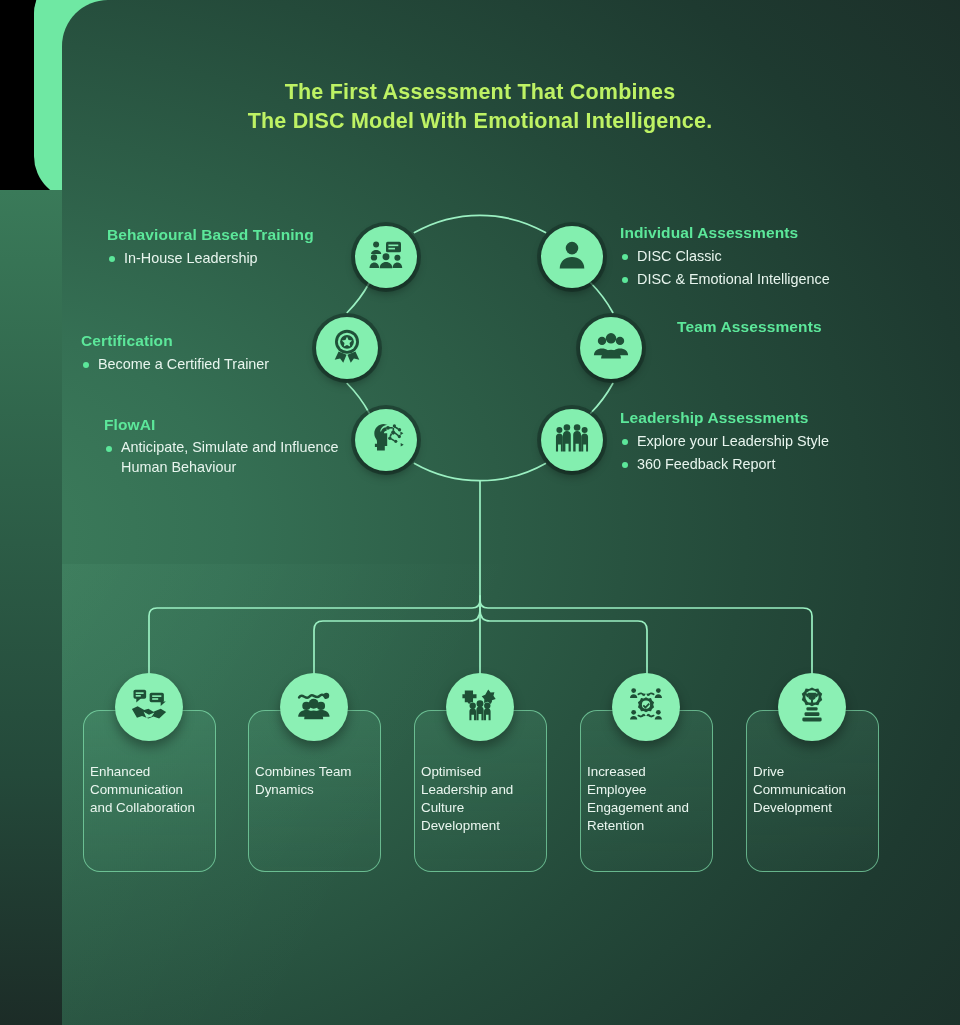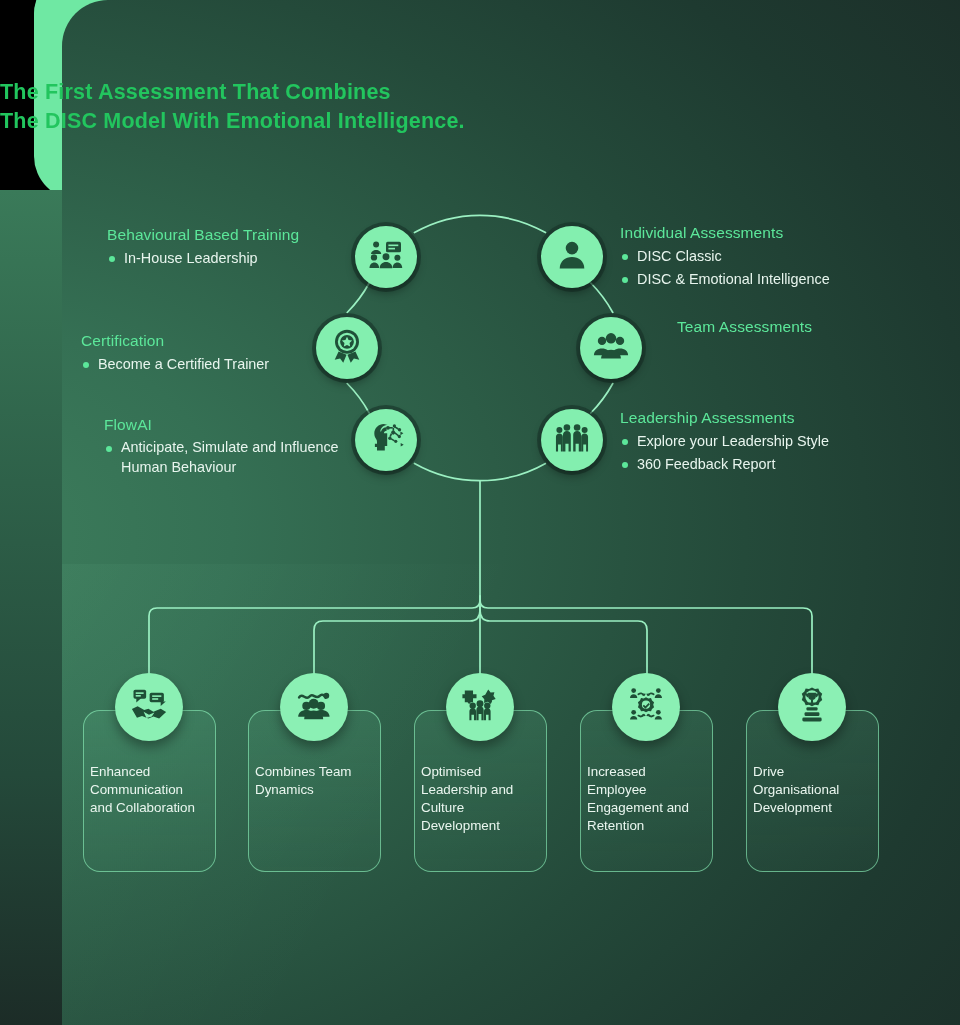--- a/index.html
+++ b/index.html
@@ -45,42 +45,42 @@
   
   #left-fill{
     position:absolute;left:0;top:190px;width:64px;bottom:0;
     background:linear-gradient(180deg,#3A7A59 0%,#2E6149 35%,#24493A 70%,#1C2C27 100%);
   }
 
   
   #content{position:absolute;inset:0;}
 
   #title{
-    position:absolute;left:0;top:78px;width:960px;
-    color:#22c55e;font-size:21.5px;font-weight:bold;line-height:29px;
+    position:absolute;left:0;top:78px;width:960px;text-align:center;
+    color:#bef264;font-size:21.5px;font-weight:bold;line-height:29px;
     letter-spacing:.2px;
   }
   #title .l2{display:block;}
 
   
   #wires{position:absolute;left:0;top:0;width:960px;height:1025px;overflow:visible;}
 
   
   .node{
     position:absolute;width:62px;height:62px;border-radius:50%;
     background:#83EFAF;
     display:flex;align-items:center;justify-content:center;
     box-shadow:0 5px 10px rgba(0,0,0,.34), 0 0 0 4px rgba(22,48,38,.55);
   }
   .node svg{width:36px;height:36px;fill:#1F5138;}
 
   
   .blk{position:absolute;}
   .blk h3{
-    margin:0 0 3px 0;color:#5CE79A;font-size:15.5px;font-weight:normal;
+    margin:0 0 3px 0;color:#5CE79A;font-size:15.5px;font-weight:bold;
     letter-spacing:.1px;white-space:nowrap;
   }
   .blk ul{margin:0;padding:0;list-style:none;}
   .blk li{
     position:relative;color:#E8F5EE;font-size:14.4px;line-height:22.5px;
     padding-left:17px;white-space:nowrap;
   }
   .blk li:before{
     content:"";position:absolute;left:2px;top:9px;width:6px;height:6px;
     border-radius:50%;background:#5CE79A;
@@ -284,21 +284,21 @@
     <div class="card" style="left:248px;">
       <div class="ctext">Combines Team Dynamics</div>
     </div>
     <div class="card" style="left:580px;">
       <div class="ctext">Increased Employee Engagement and Retention</div>
     </div>
     <div class="card" style="left:414px;">
       <div class="ctext">Optimised Leadership and Culture Development</div>
     </div>
     <div class="card" style="left:746px;">
-      <div class="ctext">Drive Organisational Development</div>
+      <div class="ctext">Drive Communication Development</div>
     </div>
 
     <div class="cnode" style="left:115px;">
       <span>
         <svg viewBox="0 0 24 24">
             <rect x="2.2" y="2.4" width="8" height="5.6" rx="1.1"></rect>
             <path d="M4 7.6h3.2L4 10.4z"></path>
             <rect x="3.6" y="4" width="5" height="1" fill="#8BF0B4"></rect>
             <rect x="3.6" y="5.7" width="3.2" height="1" fill="#8BF0B4"></rect>
             <rect x="12.4" y="4.2" width="9" height="6" rx="1.1"></rect>

